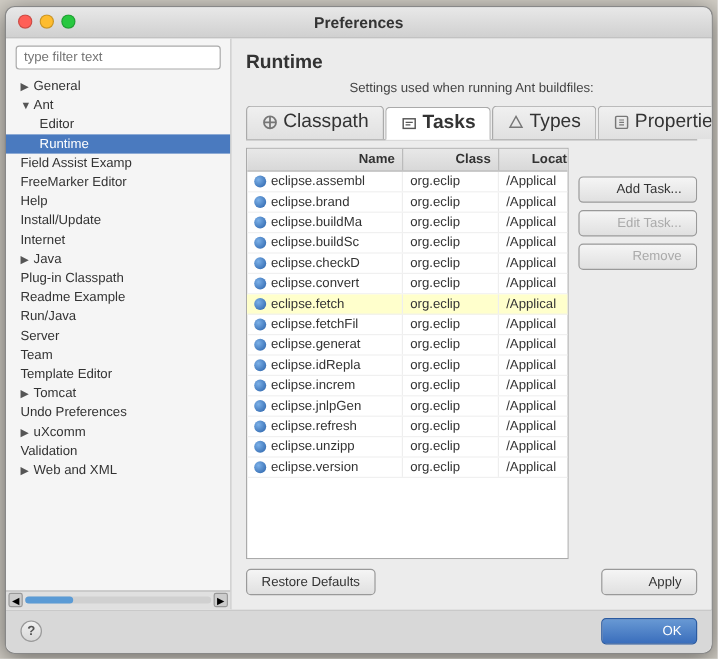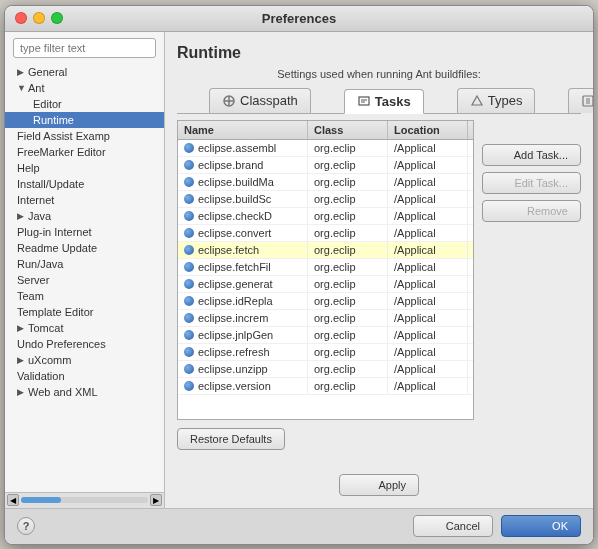--- a/index.html
+++ b/index.html
@@ -53,21 +53,21 @@
       font-size: 13px;
       font-weight: bold;
       color: #333;
     }
     .content {
       display: flex;
       flex: 1;
       overflow: hidden;
     }
     .sidebar {
-      width: 160px;
+      width: 188px;
       background: #f5f5f5;
       border-right: 1px solid #bbb;
       display: flex;
       flex-direction: column;
       overflow: hidden;
     }
     .filter-input {
       margin: 6px 8px;
       padding: 3px 6px;
       border: 1px solid #aaa;
@@ -160,46 +160,46 @@
       text-align: center;
     }
     .tabs-bar {
       display: flex;
       border-bottom: 1px solid #aaa;
       margin-bottom: 6px;
       gap: 1px;
     }
     .tab {
       padding: 4px 12px;
-      font-size: 13px;
+      font-size: 16px;
       border: 1px solid #aaa;
       border-bottom: none;
       background: linear-gradient(to bottom, #f0f0f0, #e0e0e0);
       cursor: pointer;
       border-radius: 4px 4px 0 0;
       color: #333;
       display: flex;
       align-items: center;
       gap: 4px;
-      margin-left: 32px;
     }
     .tab.active {
       background: white;
       font-weight: bold;
       position: relative;
       bottom: -1px;
       border-bottom: 1px solid white;
     }
     .table-container {
       flex: 1;
       border: 1px solid #aaa;
       background: white;
       overflow: hidden;
       display: flex;
       flex-direction: column;
+      text-align: right;
     }
     .table-header {
       display: grid;
       grid-template-columns: 130px 80px 80px 70px;
       background: linear-gradient(to bottom, #e8e8e8, #d8d8d8);
       border-bottom: 1px solid #aaa;
     }
     .th {
       padding: 3px 6px;
       font-size: 11px;
@@ -274,22 +274,21 @@
       flex: 1;
       overflow: hidden;
       display: flex;
       flex-direction: column;
     }
     .bottom-buttons {
       display: flex;
       justify-content: flex-end;
       align-items: center;
       padding: 8px 0 0 0;
-      gap: 24px;
-      flex-direction: column;
+      gap: 8px;
     }
     .btn-restore {
       margin-right: auto;
     }
     .btn-ok {
       background: linear-gradient(to bottom, #6899d4, #3a6ebc);
       color: white;
       border: 1px solid #2a5aa0;
     }
     .footer {
@@ -376,25 +375,25 @@
         <div class="tree-item">
           <span>Internet</span>
         </div>
 
         <div class="tree-item">
           <span class="triangle">▶</span>
           <span>Java</span>
         </div>
 
         <div class="tree-item">
-          <span>Plug-in Internet</span>
-        </div>
-
-        <div class="tree-item">
-          <span>Readme Update</span>
+          <span>Plug-in Classpath</span>
+        </div>
+
+        <div class="tree-item">
+          <span>Readme Example</span>
         </div>
 
         <div class="tree-item">
           <span>Run/Java</span>
         </div>
 
         <div class="tree-item">
           <span>Server</span>
         </div>
 
@@ -591,16 +590,15 @@
 
       <div class="bottom-buttons">
         <button class="btn btn-restore">Restore Defaults</button>
         <button class="btn">Apply</button>
       </div>
     </div>
   </div>
 
   <div class="footer">
     <div class="help-btn">?</div>
-    <button class="btn">Cancel</button>
     <button class="btn btn-ok">OK</button>
   </div>
 </div>
 
 </body></html>

